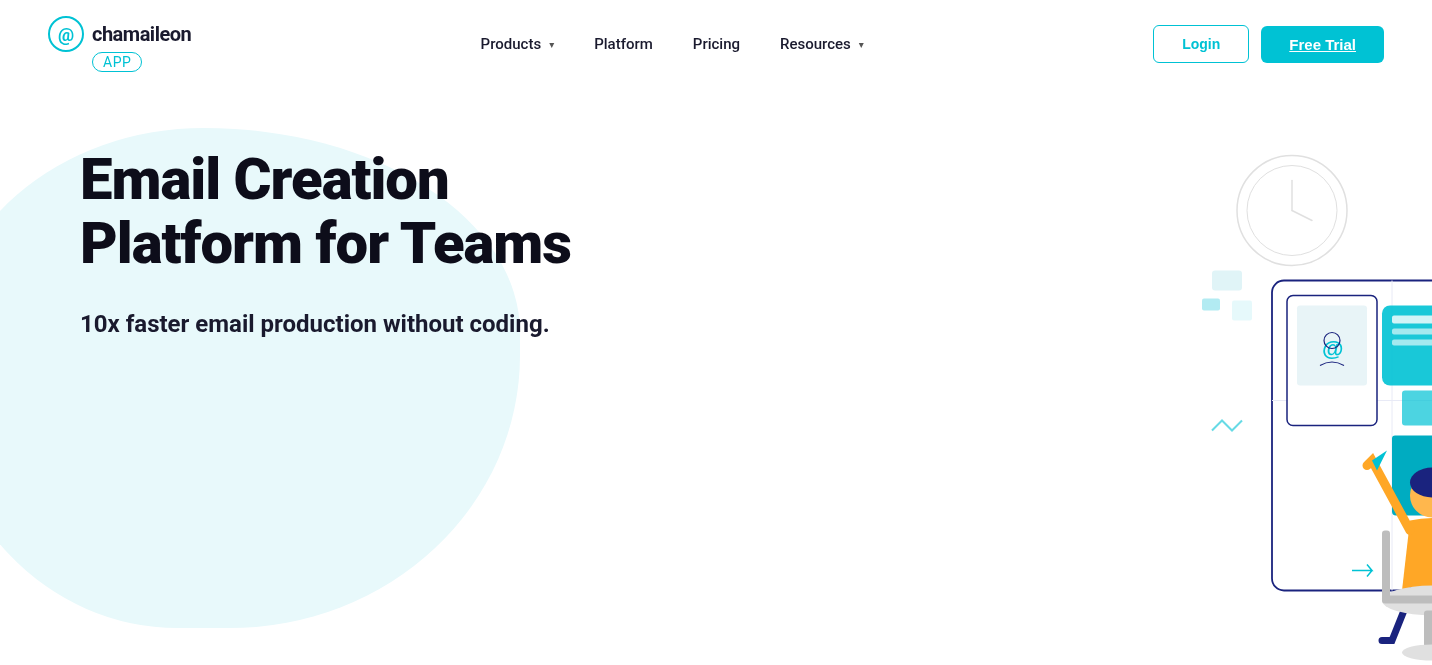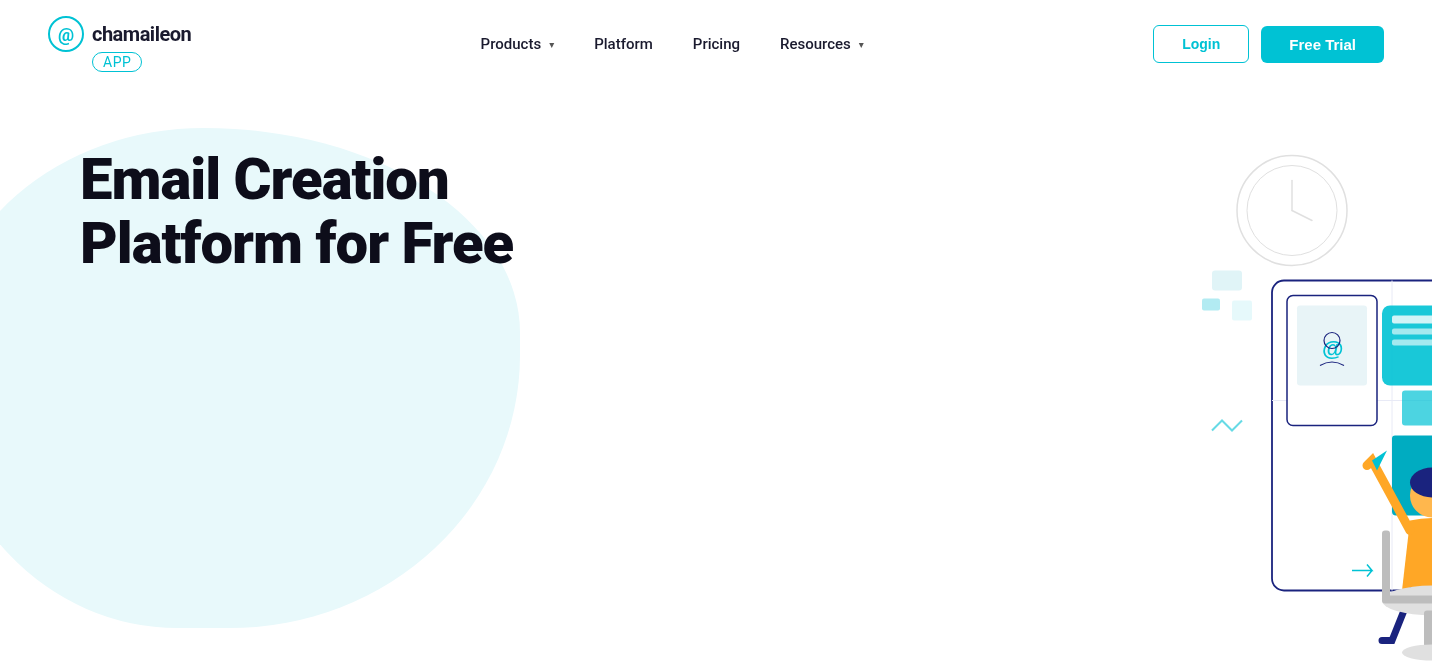--- a/index.html
+++ b/index.html
@@ -101,20 +101,21 @@
     }
     .btn-free-trial {
       padding: 10px 28px;
       border: none;
       border-radius: 6px;
       background: #00c2d4;
       color: #fff;
       font-size: 15px;
       font-weight: 600;
       cursor: pointer;
+      text-decoration: underline;
     }
 
     
     .hero {
       position: relative;
       display: flex;
       align-items: flex-start;
       padding: 40px 80px 0 80px;
       min-height: 577px;
       overflow: hidden;
@@ -203,21 +204,22 @@
   <div class="nav-actions">
     <button class="btn-login">Login</button>
     <button class="btn-free-trial">Free Trial</button>
   </div>
 </nav>
 
 <section class="hero">
   <div class="hero-blob"></div>
 
   <div class="hero-content">
-    <h1 class="hero-title">Email Creation Platform for Free</h1>
+    <h1 class="hero-title">Email Creation Platform for Teams</h1>
+    <p class="hero-subtitle">10x faster email production without coding.</p>
   </div>
 
   <div class="hero-illustration">
     <svg class="illustration-svg" viewBox="0 0 760 580" xmlns="http://www.w3.org/2000/svg">
 
       <circle cx="620" cy="80" r="55" fill="none" stroke="#e0e0e0" stroke-width="1.5"></circle>
       <circle cx="620" cy="80" r="45" fill="none" stroke="#e0e0e0" stroke-width="1"></circle>
 
       <line x1="620" y1="80" x2="620" y2="50" stroke="#e0e0e0" stroke-width="1.5" stroke-linecap="round"></line>
       <line x1="620" y1="80" x2="640" y2="90" stroke="#e0e0e0" stroke-width="1.5" stroke-linecap="round"></line>

